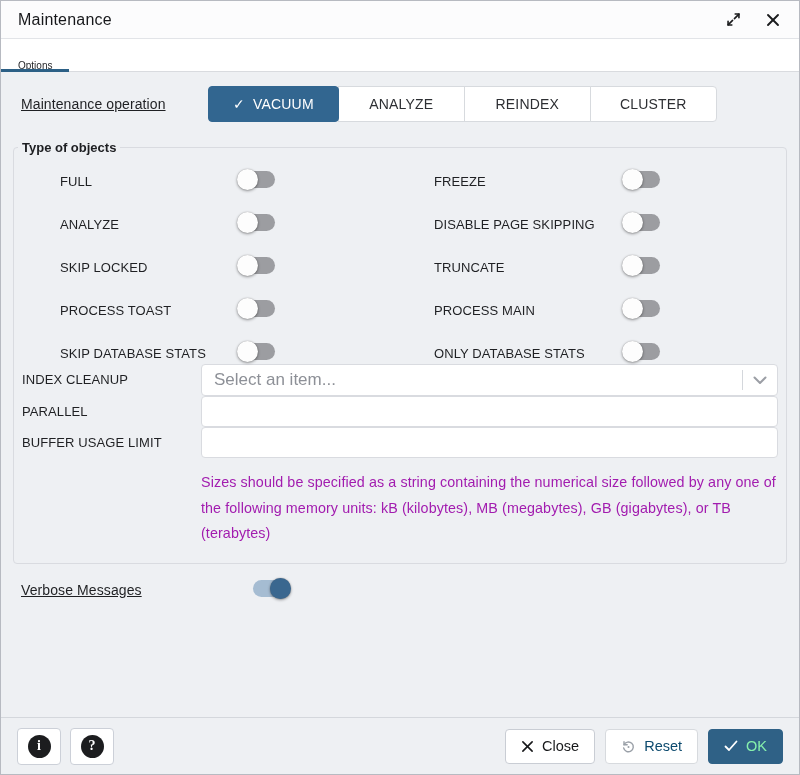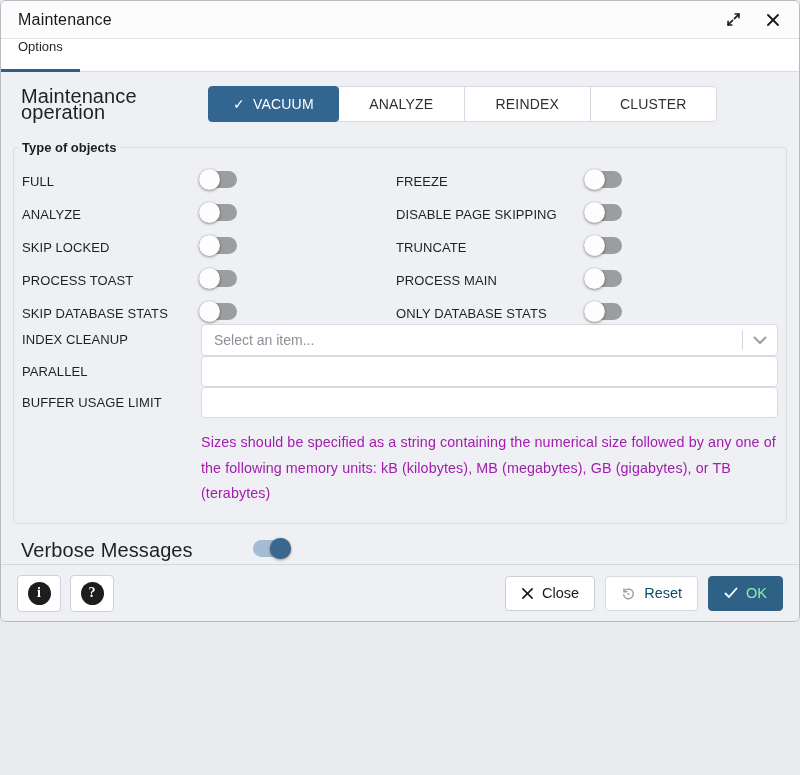--- a/index.html
+++ b/index.html
@@ -2,23 +2,23 @@
 <html><head>
 <meta charset="utf-8">
 <style>
   * { box-sizing: border-box; margin: 0; padding: 0; }
   html,body { width:800px; height:775px; }
   body {
     font-family: "Liberation Sans", sans-serif;
     background:#e9ebef;
   }
   .dialog {
-    width:800px; height:622px;
+    width:800px; height:775px;
     border:1px solid #b7bac1;
-    border-radius:6px;
+    border-radius:0;
     overflow:hidden;
     background:#eef0f3;
     display:flex; flex-direction:column;
   }
   
   .titlebar {
     height:38px; flex:0 0 38px;
     background:#fcfcfd;
     border-bottom:1px solid #e2e4e8;
     display:flex; align-items:center;
@@ -32,41 +32,41 @@
   
   .tabbar {
     height:33px; flex:0 0 33px;
     background:#ffffff;
     border-bottom:1px solid #d9dbdf;
     display:flex; align-items:stretch;
     position:relative;
   }
   .tab {
     padding:0 17px;
-    display:flex; align-items:flex-start;
-    font-size:13px; color:#27282b;
+    display:flex; align-items:flex-end;
+    font-size:10px; color:#27282b;
     position:relative; cursor:pointer;
   }
   .tab.active::after {
     content:""; position:absolute; left:0; right:0; bottom:-1px; height:3px;
     background:#2c6086;
   }
   
   .content { flex:1; padding:14px 12px 0 12px; overflow:hidden; }
   .row-grid {
     display:grid;
     grid-template-columns:187px 1fr;
     align-items:center;
     margin:0 0 0 8px;
   }
   .field-label {
     font-size:13px; color:#1f2023; line-height:16px; letter-spacing:.1px;
     padding-right:14px;
   }
-  .field-label.mixed { font-size:20px; }
+  .field-label.mixed { font-size:14px;text-decoration:underline; }
   
   .btn-group { display:flex; align-items:center; }
   .seg-btn {
     height:36px; min-width:127px; padding:0 24px;
     background:#fff; border:1px solid #d7dade;
     font-family:"Liberation Sans",sans-serif;
     font-size:14px; color:#2d2f33; letter-spacing:.2px;
     display:flex; align-items:center; justify-content:center; gap:8px;
     cursor:pointer; margin-left:-1px;
   }
@@ -83,23 +83,24 @@
     border:1px solid #d9dbe0; border-radius:4px;
     padding:2px 8px 16px 8px;
   }
   fieldset.objects legend {
     font-size:13px; color:#1d1e21; font-weight:700;
     padding:0 4px; margin-left:-4px;
   }
   .toggle-grid {
     display:grid;
     grid-template-columns:179px 195px 190px 1fr;
-    row-gap:12px;
+    row-gap:22px;
     margin-top:14px;
     align-items:center;
+    margin-left:38px;
   }
   .toggle-grid .field-label { align-self:center; }
   
   .toggle { position:relative; width:36px; height:17px; cursor:pointer; display:inline-block; }
   .toggle .track {
     position:absolute; left:0; top:0; width:36px; height:17px;
     border-radius:9px; background:#9c9da1;
   }
   .toggle .knob {
     position:absolute; left:-2px; top:-2px;
@@ -110,21 +111,21 @@
   .toggle.on .track { background:#a5bcd2; }
   .toggle.on .knob { left:17px; background:#3a678f; }
   
   .fs-row { display:grid; grid-template-columns:179px 1fr; align-items:center; }
   .select-box {
     height:32px; background:#fff;
     border:1px solid #d9dbe0; border-radius:4px;
     display:flex; align-items:center;
     padding-left:12px; cursor:pointer;
   }
-  .select-box .placeholder { flex:1; font-size:14px; color:#8d9097; }
+  .select-box .placeholder { flex:1; font-size:17px; color:#8d9097; }
   .select-box .divider { width:1px; height:20px; background:#d4d7dc; }
   .select-box .chev { width:34px; display:flex; align-items:center; justify-content:center; color:#9b9ea5; }
   .text-input {
     height:31px; width:100%;
     background:#fff; border:1px solid #d9dbe0; border-radius:4px;
     font-family:"Liberation Sans",sans-serif; font-size:14px; color:#222;
     padding:0 10px; outline:none;
   }
   .help-text {
     margin:12px 0 0 179px;

